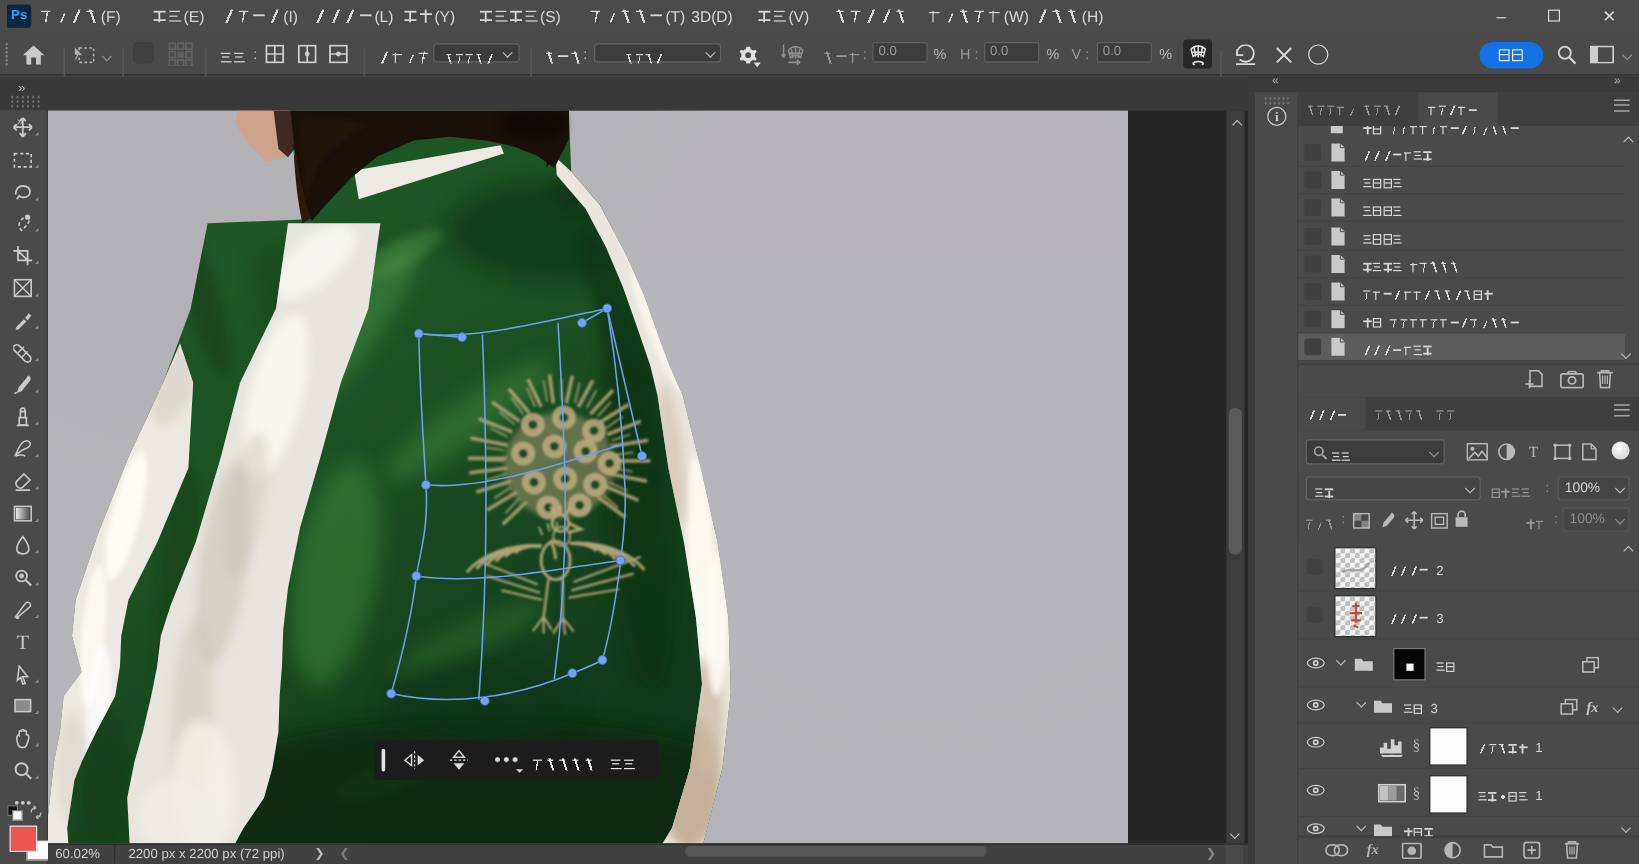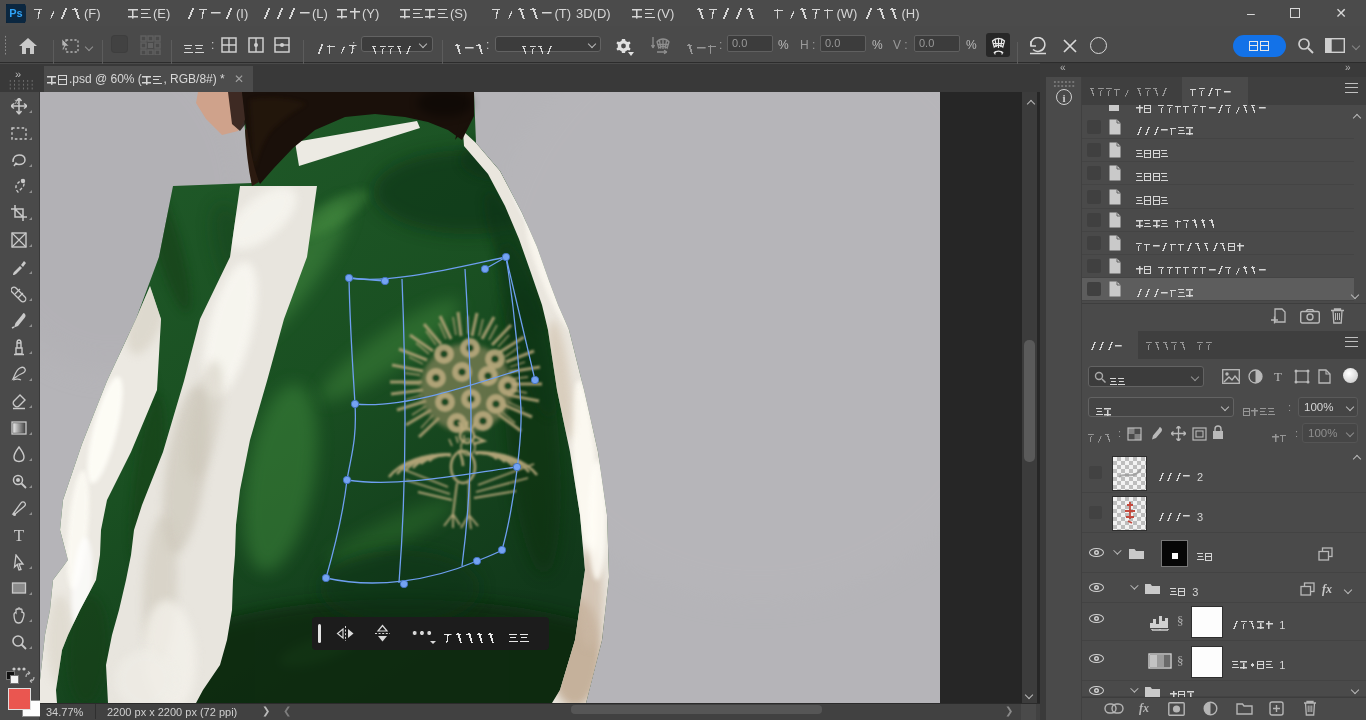--- a/index.html
+++ b/index.html
@@ -290,27 +290,20 @@
       </svg>
 <svg class="abs" style="left:1325px;top:12px" width="20" height="15" viewBox="0 0 20 15">
 <rect x="0.7" y="0.7" width="18.6" height="13.6" fill="none" stroke="#cfcfcf" stroke-width="1.4"></rect>
 <rect x="0.7" y="0.7" width="6" height="13.6" fill="#cfcfcf"></rect>
       </svg>
 <div class="chev" style="left:1353px;top:16px;opacity:.55"></div>
 </div>
 <div id="tabbar" class="abs">
 <div class="abs" style="left:15px;top:4px;color:#bcbcbc;font-size:11px;letter-spacing:-1px">»</div>
 <div class="abs" style="left:8px;top:15px;width:26px;height:11px;background-image:radial-gradient(circle,#757575 28%,transparent 34%);background-size:4.4px 3.8px"></div>
-<div id="tab1">&nbsp;<span class="jp s11">
-          <i class="ka"></i>
-          <i class="kb"></i>
-        </span>.psd @ 60% (<span class="jp s11">
-          <i class="ka"></i>
-          <i class="ke"></i>
-        </span>, RGB/8#) * <span style="color:#9f9f9f;font-size:12px;margin-left:6px">✕</span></div>
 </div>
 <div id="toolbar" class="abs"></div>
 <div class="abs" style="left:14px;top:96px;color:#b5b5b5;font-size:10px;letter-spacing:-1px">»</div>
 <svg class="abs" style="left:11px;top:98.0px" width="16" height="17" viewBox="0 0 16 17">
       <path d="M8 0 L8 16 M0 8 L16 8 M8 0 L5.5 3 M8 0 L10.5 3 M8 16 L5.5 13 M8 16 L10.5 13 M0 8 L3 5.5 M0 8 L3 10.5 M16 8 L13 5.5 M16 8 L13 10.5" stroke="#c9c9c9" stroke-width="1.5" fill="none"></path>
     </svg>
 <div class="abs" style="left:29px;top:110.0px;width:0;height:0;border-left:3px solid transparent;border-bottom:3px solid #8f8f8f"></div>
 <svg class="abs" style="left:11px;top:124.8px" width="16" height="17" viewBox="0 0 16 17">
       <rect x="1" y="3" width="14" height="11" stroke="#c9c9c9" stroke-width="1.4" fill="none" stroke-dasharray="2.6 2.2"></rect>
     </svg>
@@ -664,21 +657,21 @@
       </span></div>
 <div class="abs" style="left:509px;top:628px"><span class="jp s11 bright">
         <i class="ke"></i>
         <i class="ke"></i>
       </span></div>
 <div class="abs" style="left:1022px;top:92px;width:15px;height:611px;background:#3c3c3c"></div>
 <div class="chev" style="left:1026px;top:100px;transform:rotate(180deg)"></div>
 <div class="chev" style="left:1026px;top:691px"></div>
 <div class="abs" style="left:1024px;top:340px;width:11px;height:122px;background:#5a5a5a;border-radius:5px"></div>
 <div id="statusbar" class="abs"></div>
-<div class="abs" style="left:46px;top:706px;color:#d0d0d0;font-size:11px">34.77%</div>
+<div class="abs" style="left:46px;top:706px;color:#d0d0d0;font-size:11px">60.02%</div>
 <div class="vsep" style="left:95px;top:704px;height:15px;background:#2f2f2f"></div>
 <div class="abs" style="left:107px;top:706px;color:#d0d0d0;font-size:11px">2200 px x 2200 px (72 ppi)</div>
 <div class="abs" style="left:262px;top:705px;color:#b9b9b9;font-size:10px">❯</div>
 <div class="abs" style="left:283px;top:705px;color:#7d7d7d;font-size:10px">❮</div>
 <div class="abs" style="left:571px;top:705px;width:251px;height:9px;background:#565656;border-radius:4px"></div>
 <div class="abs" style="left:1005px;top:705px;color:#8a8a8a;font-size:10px">❯</div>
 <div class="abs" style="left:1021px;top:704px;width:15px;height:16px;background:#4a4a4a"></div>
 <div id="dock" class="abs"></div>
 <div class="abs" style="left:1040px;top:63px;width:326px;height:14px;background:#3a3a3a"></div>
 <div class="abs" style="left:1060px;top:62px;color:#b5b5b5;font-size:10px;letter-spacing:-1px">«</div>

